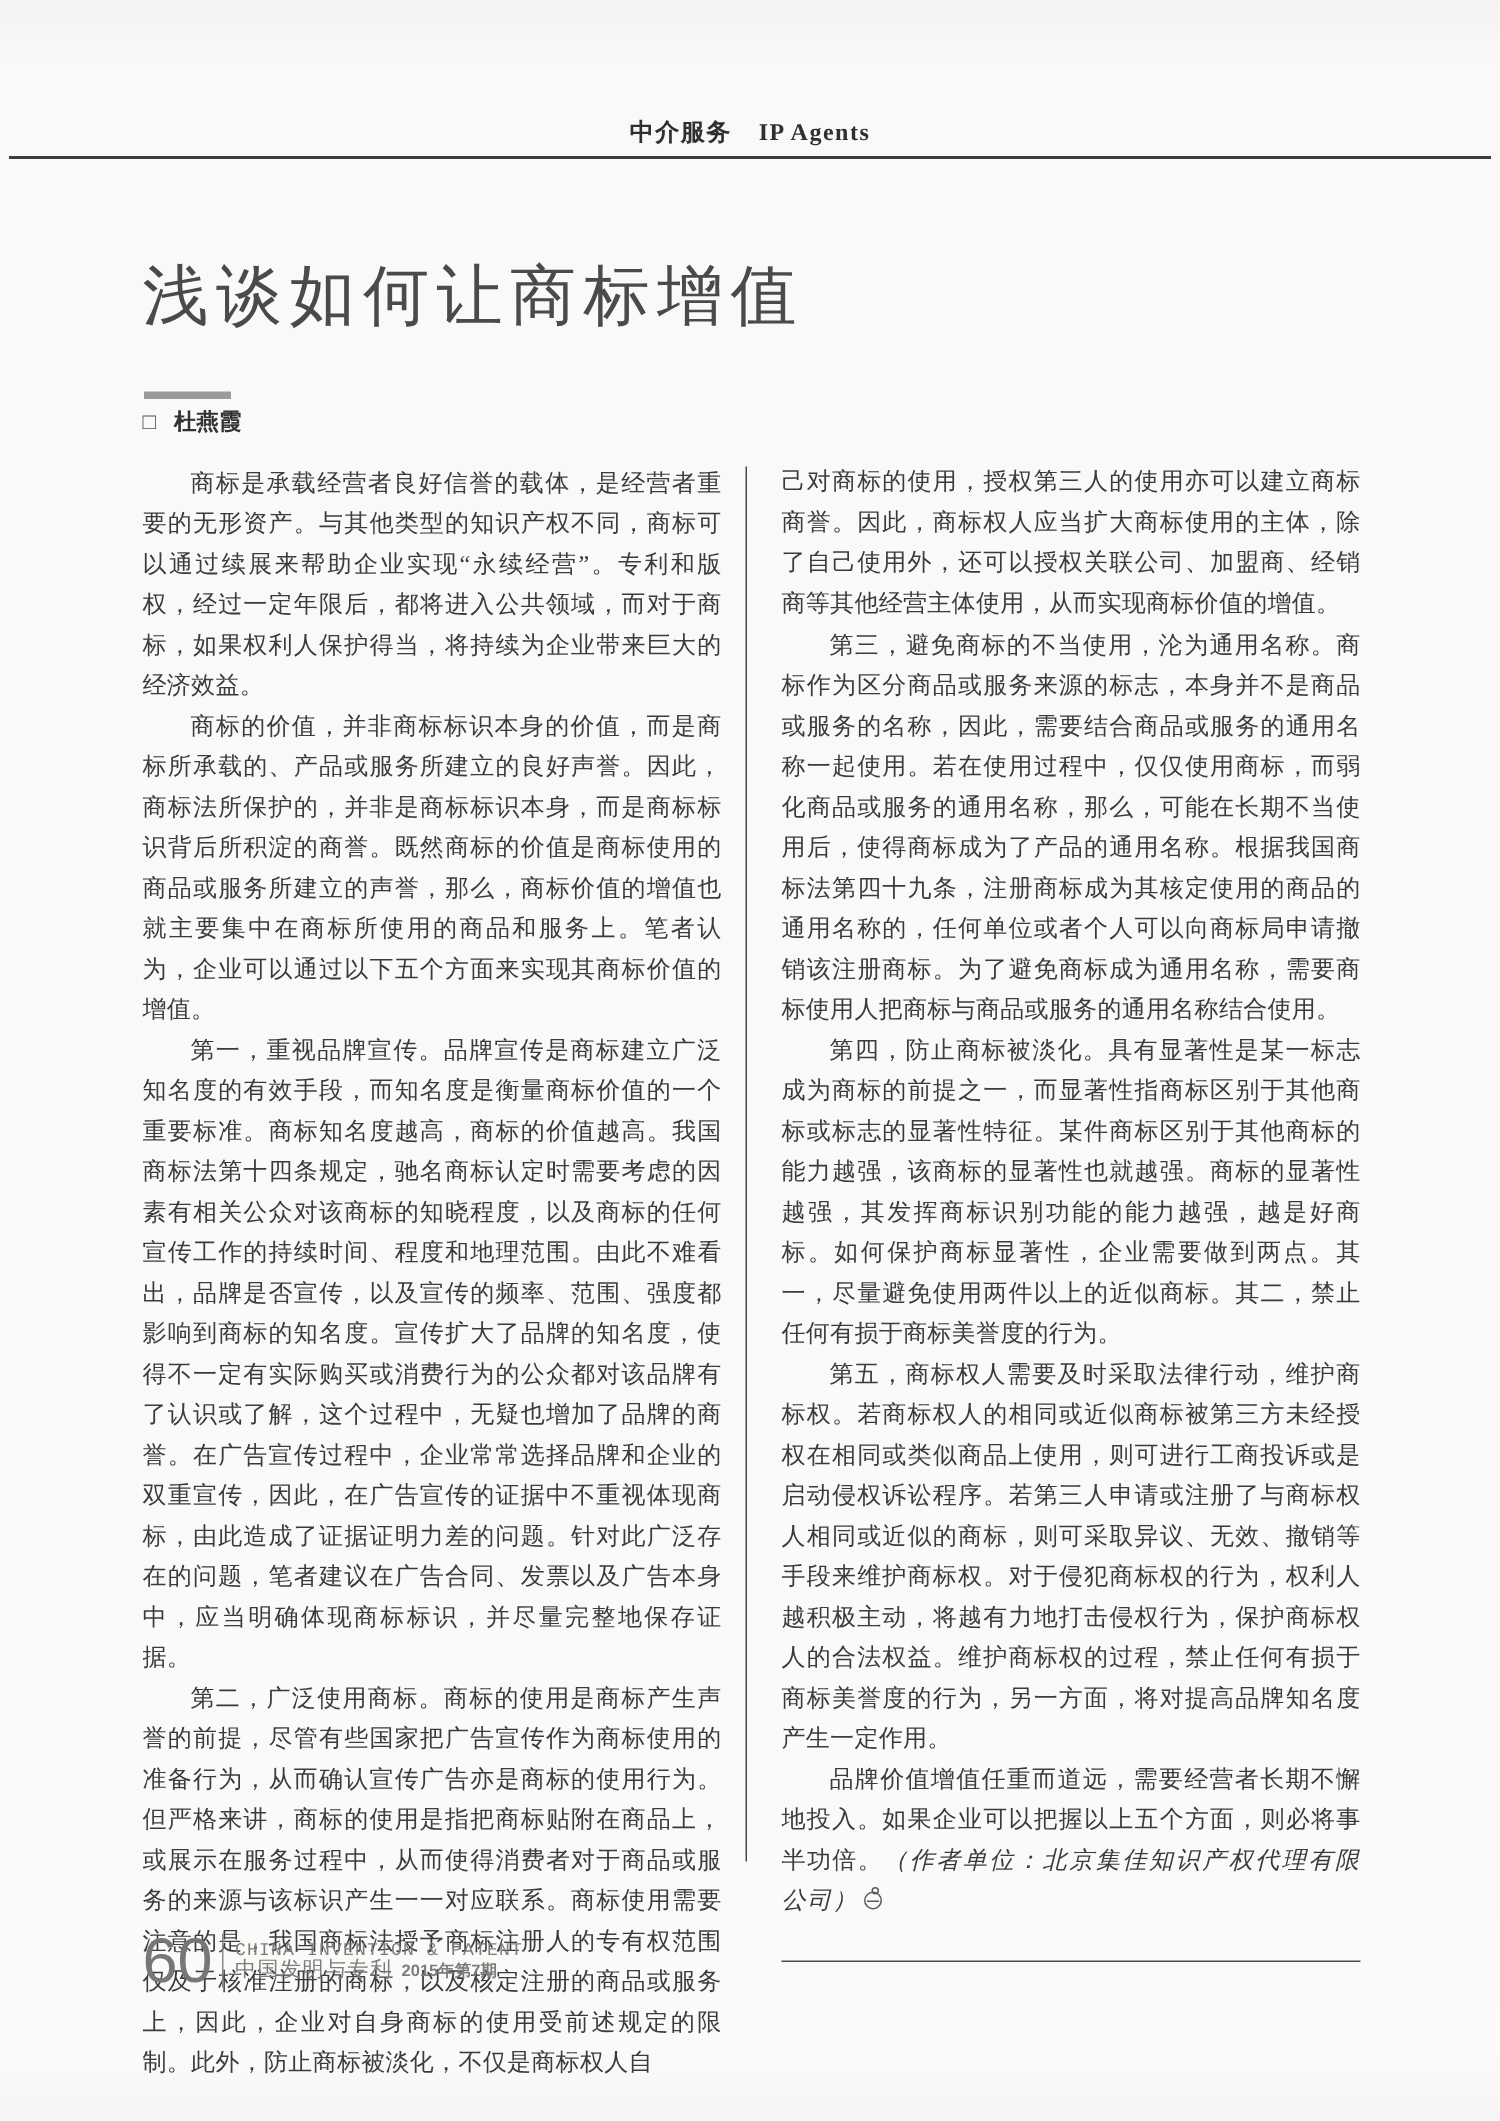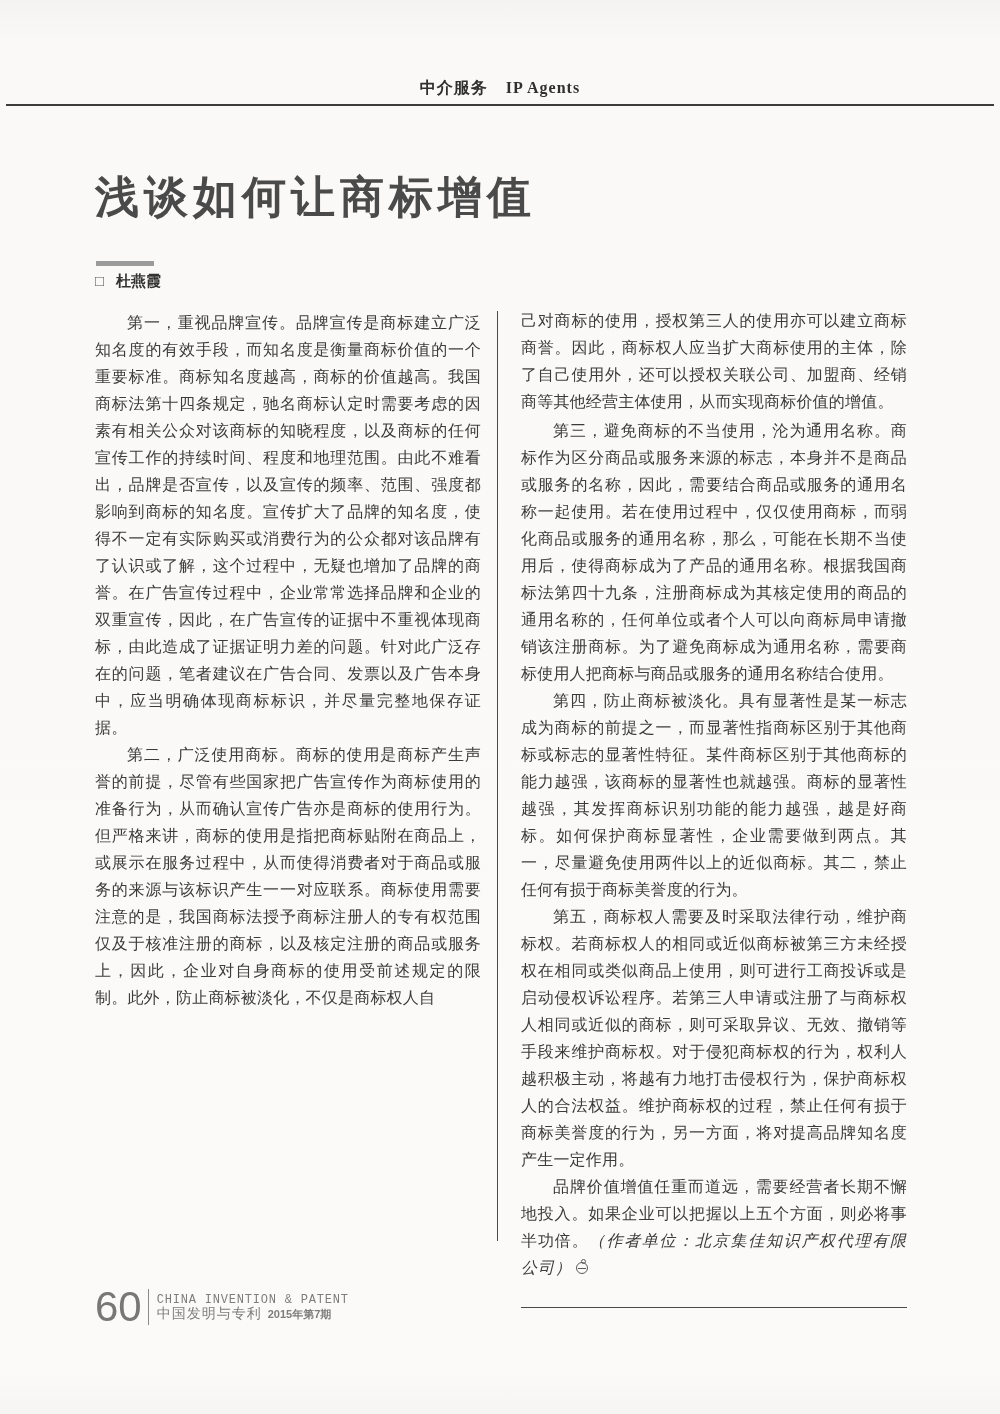--- a/index.html
+++ b/index.html
@@ -32,21 +32,21 @@
     position: absolute;
     top: 104px; left: 6px; right: 6px;
     border-top: 2px solid #3c3c3c;
   }
 
   
   .title {
     position: absolute;
     top: 168px; left: 95px;
     font-size: 44px;
-    font-weight: bold;
+    font-weight: normal;
     color: #4a4a4a;
     letter-spacing: 5px;
     font-family: "Liberation Serif", "DejaVu Serif", serif;
   }
   .author-bar {
     position: absolute;
     top: 261px; left: 96px;
     width: 58px; height: 5px;
     background: #9b9b9b;
   }
@@ -175,20 +175,22 @@
 
   <div class="author-bar"></div>
   <div class="author-line">
     <span class="marker">□</span><span>杜燕霞</span>
   </div>
 
   <div class="content">
     <div class="col-divider"></div>
     <div class="columns">
       <div class="col">
+        <p>商标是承载经营者良好信誉的载体，是经营者重要的无形资产。与其他类型的知识产权不同，商标可以通过续展来帮助企业实现“永续经营”。专利和版权，经过一定年限后，都将进入公共领域，而对于商标，如果权利人保护得当，将持续为企业带来巨大的经济效益。</p>
+        <p>商标的价值，并非商标标识本身的价值，而是商标所承载的、产品或服务所建立的良好声誉。因此，商标法所保护的，并非是商标标识本身，而是商标标识背后所积淀的商誉。既然商标的价值是商标使用的商品或服务所建立的声誉，那么，商标价值的增值也就主要集中在商标所使用的商品和服务上。笔者认为，企业可以通过以下五个方面来实现其商标价值的增值。</p>
         <p>第一，重视品牌宣传。品牌宣传是商标建立广泛知名度的有效手段，而知名度是衡量商标价值的一个重要标准。商标知名度越高，商标的价值越高。我国商标法第十四条规定，驰名商标认定时需要考虑的因素有相关公众对该商标的知晓程度，以及商标的任何宣传工作的持续时间、程度和地理范围。由此不难看出，品牌是否宣传，以及宣传的频率、范围、强度都影响到商标的知名度。宣传扩大了品牌的知名度，使得不一定有实际购买或消费行为的公众都对该品牌有了认识或了解，这个过程中，无疑也增加了品牌的商誉。在广告宣传过程中，企业常常选择品牌和企业的双重宣传，因此，在广告宣传的证据中不重视体现商标，由此造成了证据证明力差的问题。针对此广泛存在的问题，笔者建议在广告合同、发票以及广告本身中，应当明确体现商标标识，并尽量完整地保存证据。</p>
         <p>第二，广泛使用商标。商标的使用是商标产生声誉的前提，尽管有些国家把广告宣传作为商标使用的准备行为，从而确认宣传广告亦是商标的使用行为。但严格来讲，商标的使用是指把商标贴附在商品上，或展示在服务过程中，从而使得消费者对于商品或服务的来源与该标识产生一一对应联系。商标使用需要注意的是，我国商标法授予商标注册人的专有权范围仅及于核准注册的商标，以及核定注册的商品或服务上，因此，企业对自身商标的使用受前述规定的限制。此外，防止商标被淡化，不仅是商标权人自</p>
       </div>
       <div class="col">
         <p class="no-indent">己对商标的使用，授权第三人的使用亦可以建立商标商誉。因此，商标权人应当扩大商标使用的主体，除了自己使用外，还可以授权关联公司、加盟商、经销商等其他经营主体使用，从而实现商标价值的增值。</p>
         <p>第三，避免商标的不当使用，沦为通用名称。商标作为区分商品或服务来源的标志，本身并不是商品或服务的名称，因此，需要结合商品或服务的通用名称一起使用。若在使用过程中，仅仅使用商标，而弱化商品或服务的通用名称，那么，可能在长期不当使用后，使得商标成为了产品的通用名称。根据我国商标法第四十九条，注册商标成为其核定使用的商品的通用名称的，任何单位或者个人可以向商标局申请撤销该注册商标。为了避免商标成为通用名称，需要商标使用人把商标与商品或服务的通用名称结合使用。</p>
         <p>第四，防止商标被淡化。具有显著性是某一标志成为商标的前提之一，而显著性指商标区别于其他商标或标志的显著性特征。某件商标区别于其他商标的能力越强，该商标的显著性也就越强。商标的显著性越强，其发挥商标识别功能的能力越强，越是好商标。如何保护商标显著性，企业需要做到两点。其一，尽量避免使用两件以上的近似商标。其二，禁止任何有损于商标美誉度的行为。</p>
         <p>第五，商标权人需要及时采取法律行动，维护商标权。若商标权人的相同或近似商标被第三方未经授权在相同或类似商品上使用，则可进行工商投诉或是启动侵权诉讼程序。若第三人申请或注册了与商标权人相同或近似的商标，则可采取异议、无效、撤销等手段来维护商标权。对于侵犯商标权的行为，权利人越积极主动，将越有力地打击侵权行为，保护商标权人的合法权益。维护商标权的过程，禁止任何有损于商标美誉度的行为，另一方面，将对提高品牌知名度产生一定作用。</p>
         <p><span>品牌价值增值任重而道远，需要经营者长期不懈地投入。如果企业可以把握以上五个方面，则必将事半功倍。</span><span class="kai">（作者单位：北京集佳知识产权代理有限公司）</span><span class="end-mark"></span></p>
         <div class="editor-rule"></div>

